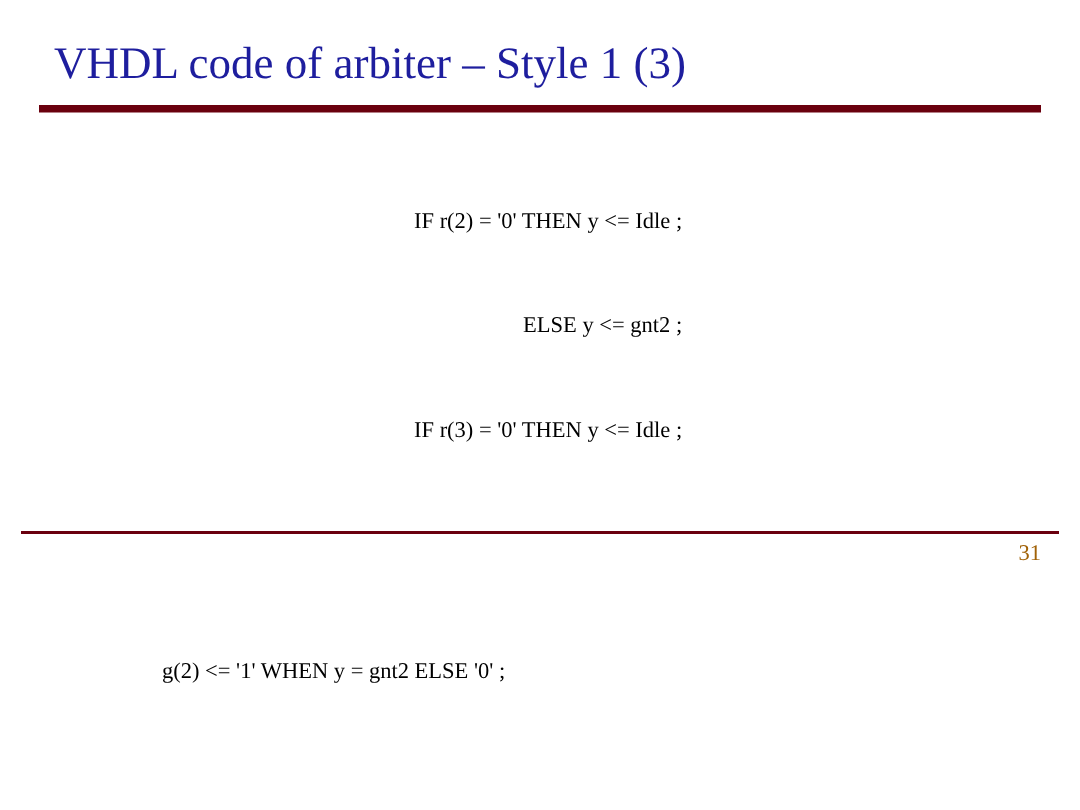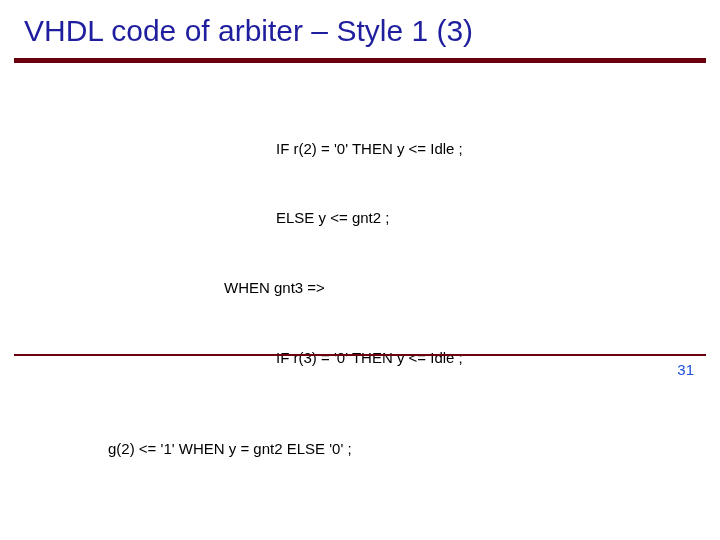--- a/index.html
+++ b/index.html
@@ -1,42 +1,41 @@
 <!DOCTYPE html>
 <html><head>
   <meta charset="utf-8">
   <style>
     * { margin: 0; padding: 0; box-sizing: border-box; }
     html, body { width: 720px; height: 540px; background: #fff; font-family: Arial, Helvetica, sans-serif; }
-    .slide { position: relative; width: 720px; height: 388px; padding: 0; }
+    .slide { position: relative; width: 720px; height: 388px; padding: 12px; font-family: Liberation Serif, serif; }
     .title { color: #1e1e9e; font-size: 30px; font-weight: normal; padding: 14px 24px 6px 24px; }
     .hr-wrap { padding: 0 14px; }
     .hr-maroon { border: none; border-top: 5px solid #6a000e; margin-top: 4px; }
     .code-block { position: absolute; font-size: 15px; color: #000; line-height: 1.55; }
     .code-upper { left: 56px; top: 90px; white-space: pre; }
     .code-lower { left: 56px; top: 390px; white-space: pre; }
     .hr-ftr { position: absolute; left: 14px; right: 14px; bottom: 32px; border: none; border-top: 2px solid #6a000e; }
-    .pagenum { position: absolute; right: 26px; bottom: 10px; font-size: 15px; color: #1d4ed8; }
+    .pagenum { position: absolute; right: 26px; bottom: 10px; font-size: 15px; color: #a16207; }
     .in1 { padding-left: 168px; }
-    .in2 { padding-left: 220px; }
+    .in2 { padding-left: 220px; text-align: right; }
     .in4 { padding-left: 52px; }
   </style>
 </head>
 <body>
 
 <div class="slide">
   <h1 class="title">VHDL code of arbiter – Style 1 (3)</h1>
   <div class="hr-wrap">
     <hr class="hr-maroon">
   </div>
 
   <div class="code-block code-upper">
     <div class="in2">IF r(2) = '0' THEN y &lt;= Idle ;</div>
     <div class="in2">ELSE y &lt;= gnt2 ;</div>
-    <div class="in1">WHEN gnt3 =&gt;</div>
     <div class="in2">IF r(3) = '0' THEN y &lt;= Idle ;</div>
     
     
     
     
     
   </div>
 
   <div class="code-block code-lower">
     <div class="in4">g(2) &lt;= '1' WHEN y = gnt2 ELSE '0' ;</div>

